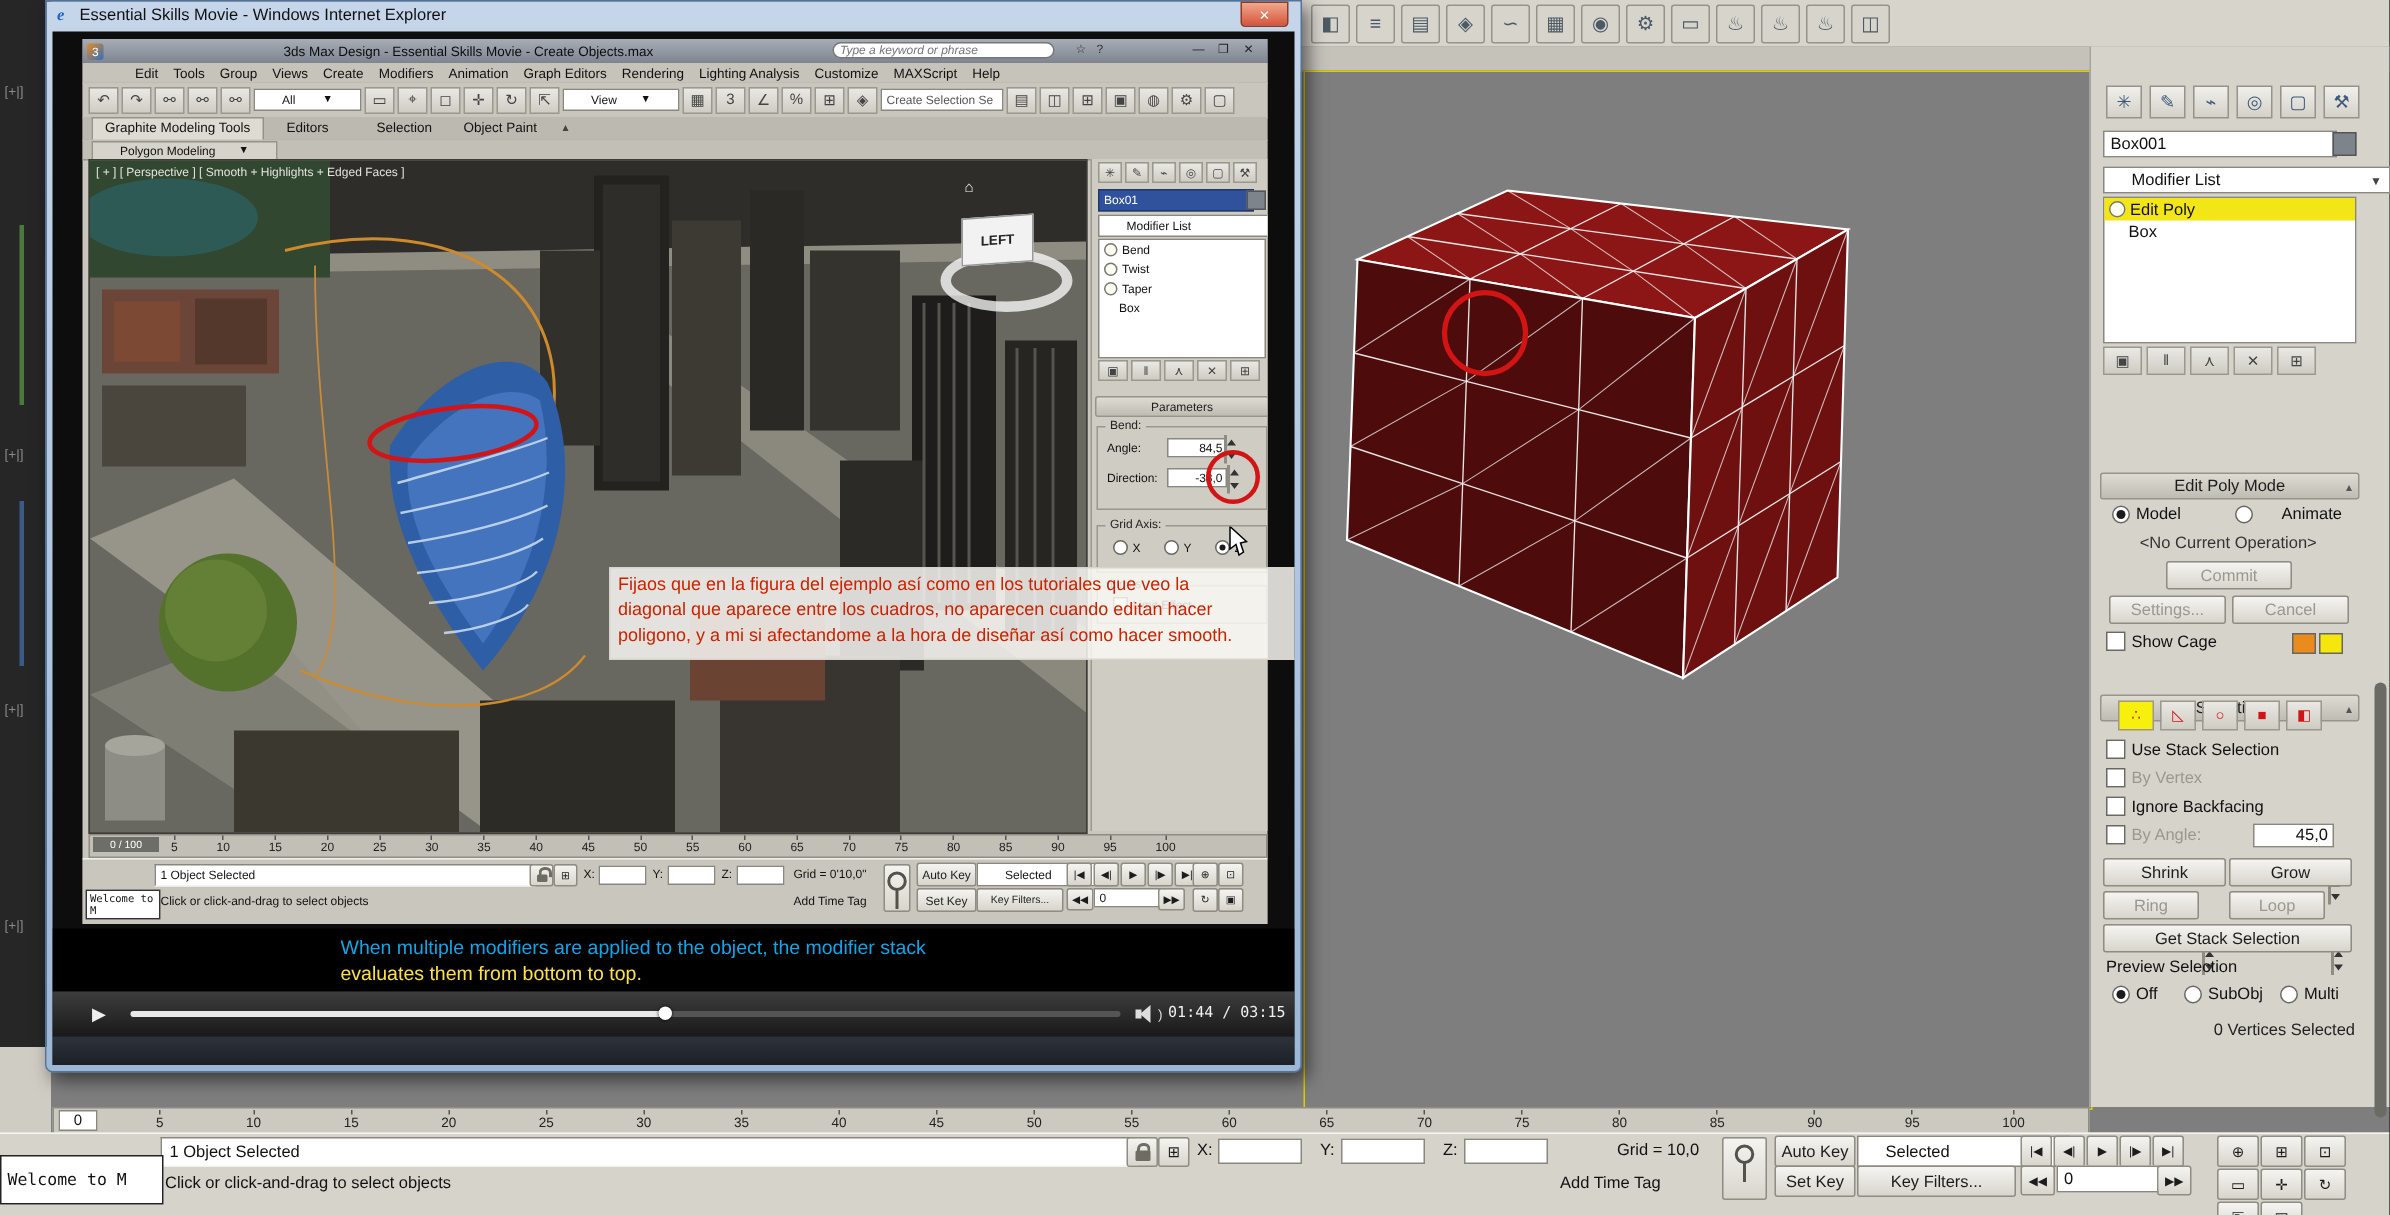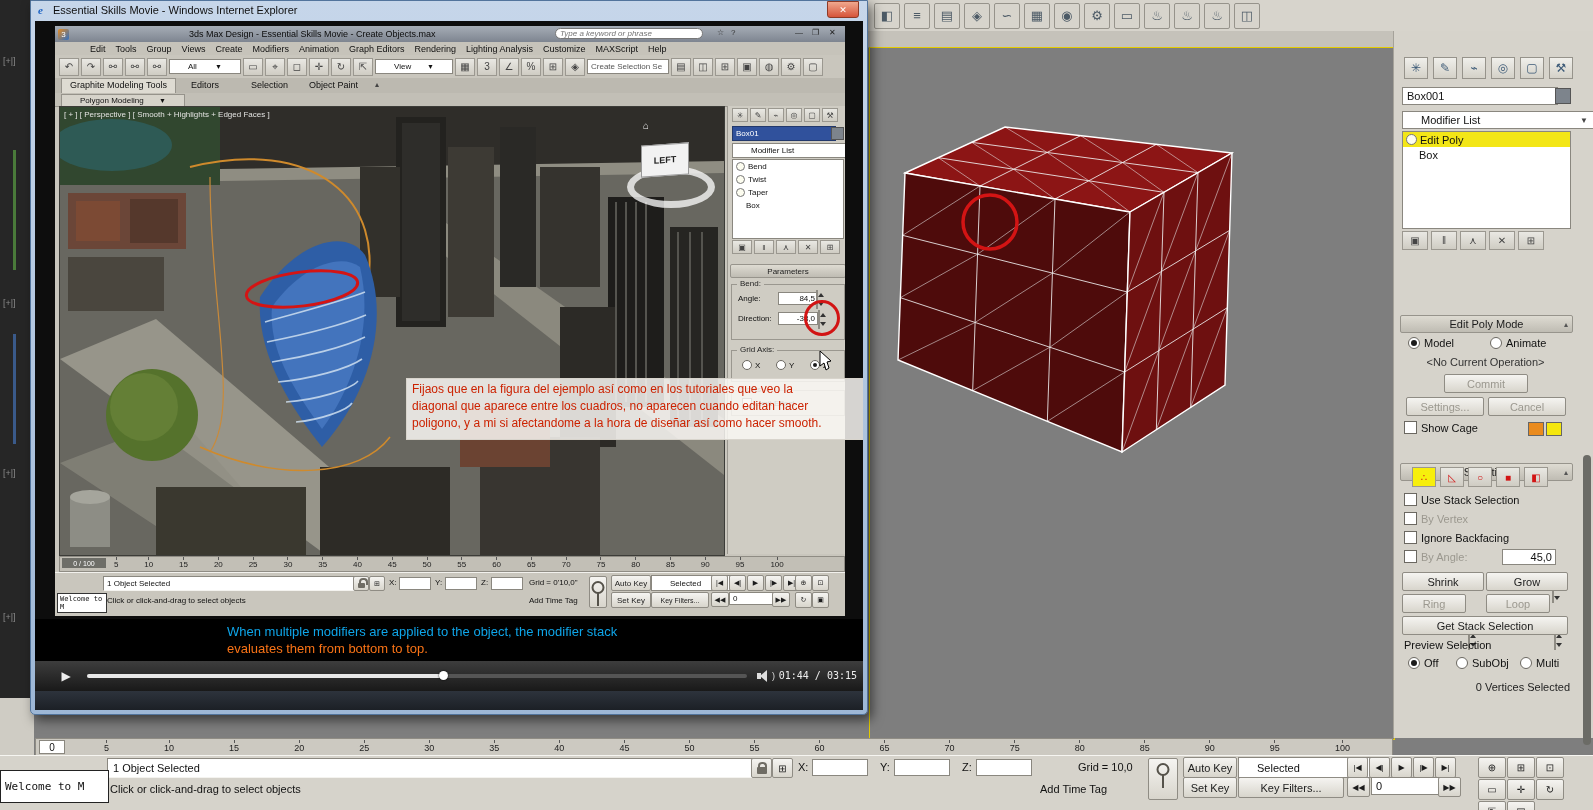--- a/index.html
+++ b/index.html
@@ -177,21 +177,21 @@
       </div>
 
     <div class="abs hdr t11" style="left:6px;top:284px;width:171px;height:16px">
       <span>Edit Poly Mode</span>
         <span class="hup">▴</span>
     </div>
     <div class="abs row t11" style="left:14px;top:306px;gap:4px">
       <span class="rad on"></span>
       <span>Model</span>
     </div>
-    <div class="abs row t11" style="left:96px;top:306px;gap:4px">
+    <div class="abs row t11" style="left:96px;top:306px;gap:19px">
       <span class="rad"></span>
       <span>Animate</span>
     </div>
     <div class="abs t11" style="left:0;top:325px;width:183px;text-align:center;color:#333">&lt;No Current Operation&gt;</div>
     <div class="abs btn t11 dis" style="left:50px;top:343px;width:82px;height:17px">Commit</div>
     <div class="abs btn t11 dis" style="left:12px;top:366px;width:76px;height:17px">Settings...</div>
     <div class="abs btn t11 dis" style="left:94px;top:366px;width:76px;height:17px">Cancel</div>
     <div class="abs row t11" style="left:10px;top:390px;gap:4px">
       <span class="cb"></span>
       <span>Show Cage</span>
@@ -657,21 +657,21 @@
         <div>diagonal que aparece entre los cuadros, no aparecen cuando editan hacer</div>
         <div>poligono, y a mi si afectandome a la hora de diseñar así como hacer smooth.</div>
       </div>
 
       <svg class="abs" style="left:784px;top:330px;z-index:7" width="14" height="20">
         <polygon points="1,0 1,15 5,12 7,19 10,17 8,11 12,10" fill="#fff" stroke="#000" stroke-width="1"></polygon>
       </svg>
 
       <div class="abs" style="left:0;top:598px;width:828px;height:42px;background:#000">
         <div class="abs t13" style="left:192px;top:5px;color:#0ea5e9">When multiple modifiers are applied to the object, the modifier stack</div>
-        <div class="abs t13" style="left:192px;top:22px;color:#f97316">evaluates them from bottom to top.</div>
+        <div class="abs t13" style="left:192px;top:22px;color:#fde047">evaluates them from bottom to top.</div>
       </div>
 
       <div class="abs" style="left:0;top:640px;width:828px;height:30px;background:linear-gradient(#3d3d3d,#191919)">
         <div class="abs row" style="left:20px;top:4px;width:22px;height:22px;justify-content:center;color:#eee;font-size:12px">
           <span>▶</span>
         </div>
         <div class="abs" style="left:52px;top:13px;width:660px;height:4px;background:#555;border-radius:2px">
           <div class="abs" style="left:0;top:0;width:54%;height:4px;background:#e8e8e8;border-radius:2px"></div>
           <div class="abs" style="left:calc(54% - 4px);top:-3px;width:9px;height:9px;background:#fff;border-radius:50%;box-shadow:0 0 2px #000"></div>
         </div>

